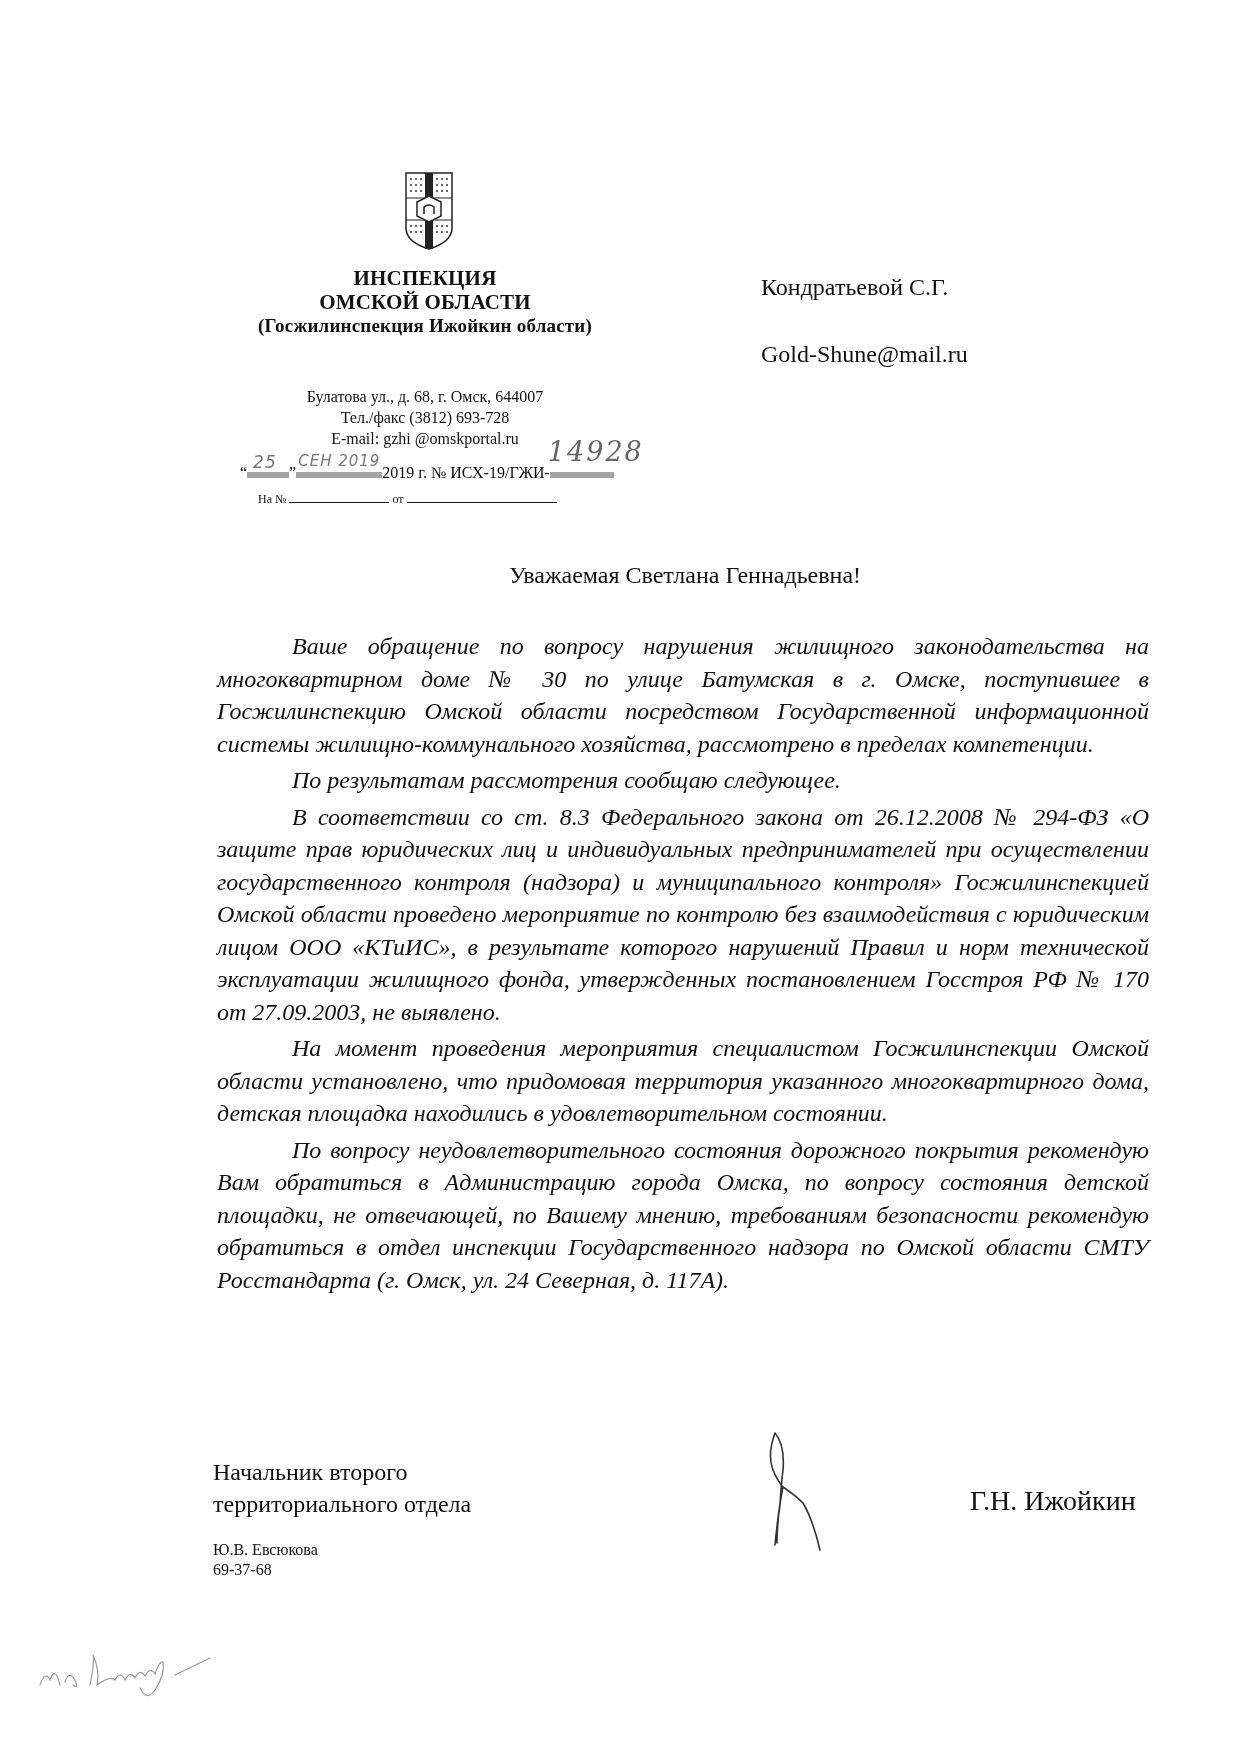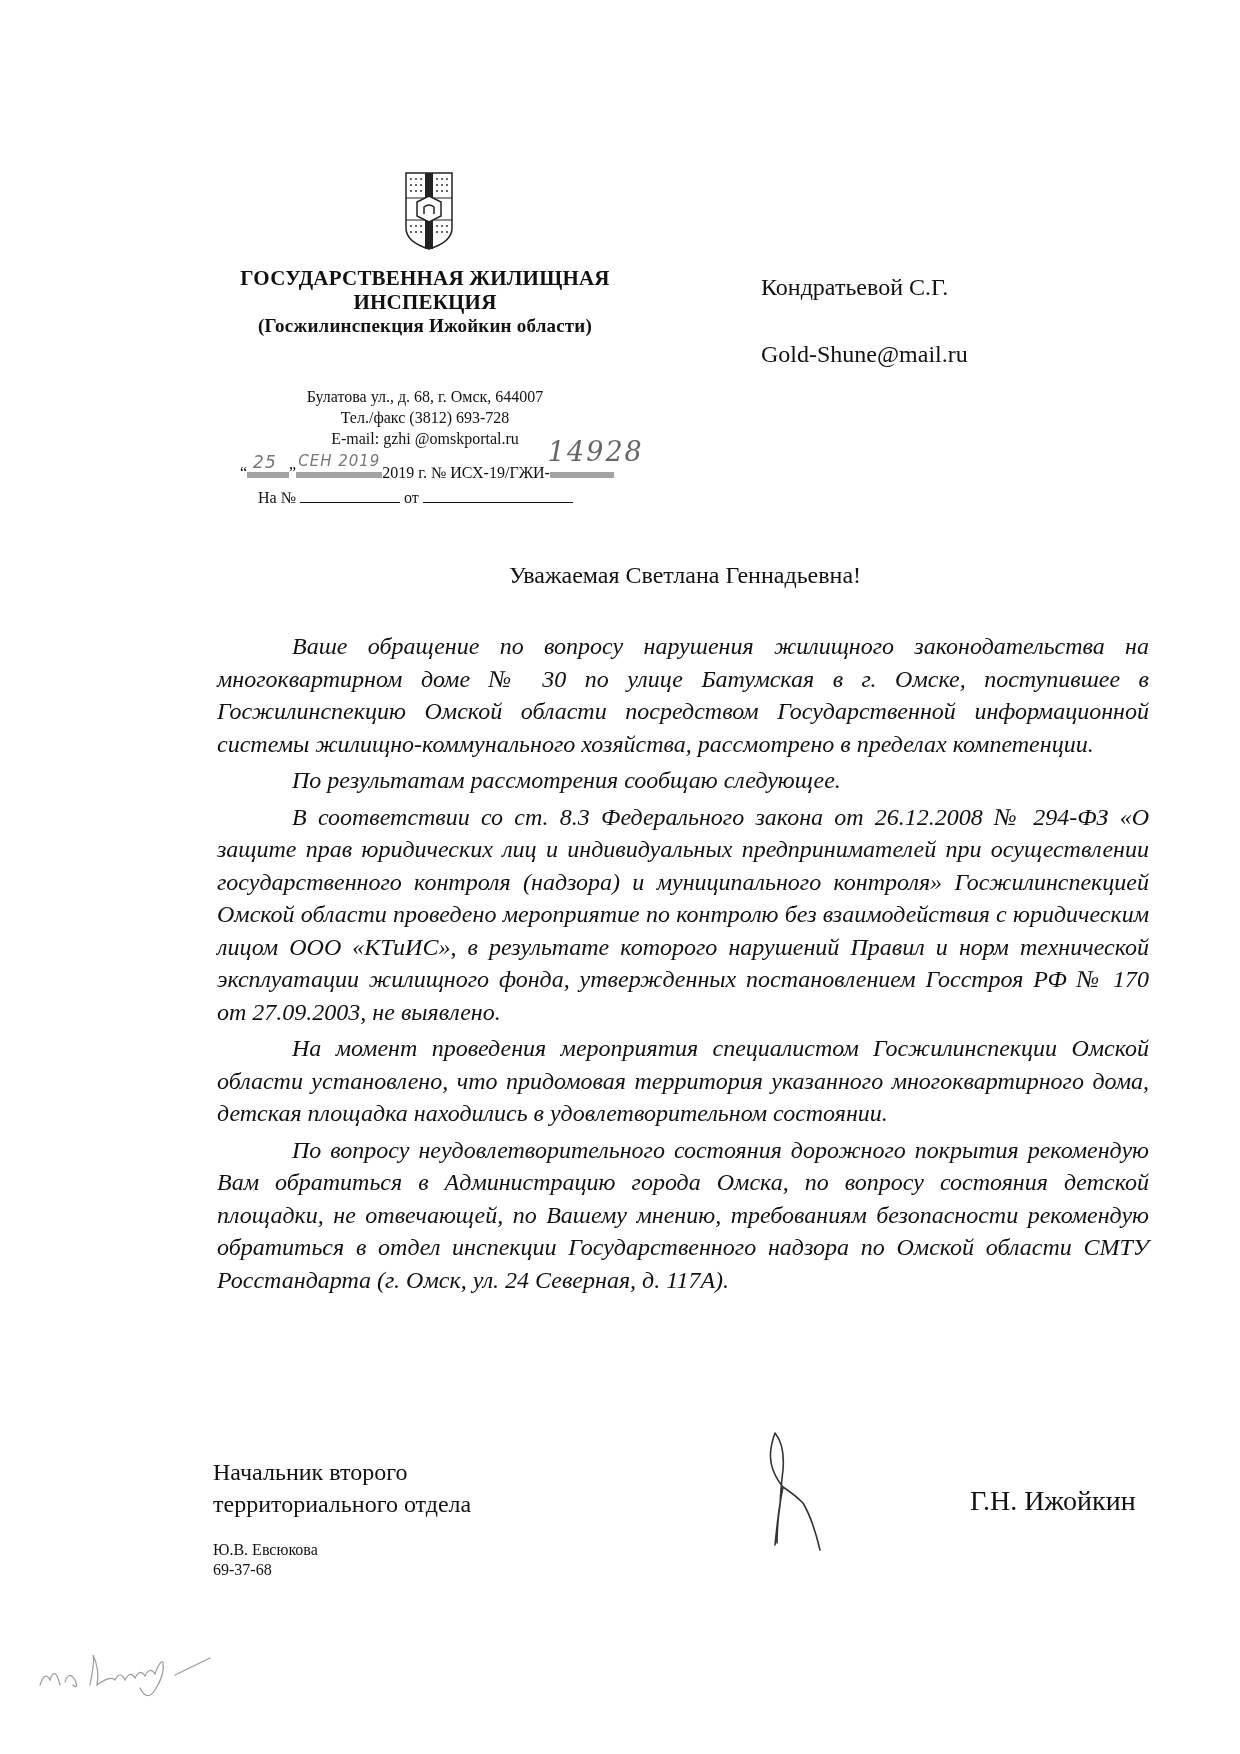--- a/index.html
+++ b/index.html
@@ -10,21 +10,21 @@
     #crest { left: 403px; top: 170px; width: 52px; height: 82px; }
     .org-block { left: 205px; top: 266px; width: 440px; text-align: center;
                  font-weight: bold; font-size: 21px; line-height: 24px; letter-spacing: 0.2px; }
     .org-block .sub { font-size: 19px; line-height: 24px; }
     .contact-block { left: 250px; top: 386px; width: 350px; text-align: center;
                      font-size: 16px; line-height: 21px; }
     .reg-line { left: 240px; top: 458px; width: 440px; font-size: 16px; white-space: nowrap; }
     .reg-line .blank { display: inline-block; border-bottom: 6px solid #a3a3a3; vertical-align: baseline; height: 14px; position: relative; }
     .hand { font-family: "DejaVu Sans", sans-serif; font-style: italic; color: #777; font-size: 15px; position: absolute; letter-spacing: 1px; }
     .hand-num { font-family: "DejaVu Serif", serif; font-style: italic; color: #666; font-size: 27px; position: absolute; letter-spacing: 2px; }
-    .ref-line { left: 258px; top: 488px; font-size: 16px; white-space: nowrap; }
+    .ref-line { left: 258px; top: 488px; font-size: 12px; white-space: nowrap; }
     .ref-line .blank { display: inline-block; border-bottom: 1px solid #111; height: 14px; vertical-align: baseline; }
     
     .recipient { left: 761px; top: 272px; font-size: 24px; line-height: 30px; }
     .recipient-email { left: 761px; top: 339px; font-size: 24px; line-height: 30px; }
     
     .salutation { left: 0; width: 1240px; top: 562px; text-align: center; font-size: 24px; padding-left: 130px; box-sizing: border-box; }
     
     .body-text { left: 213px; top: 626px; width: 940px; font-size: 24px; line-height: 32.5px; text-align: justify; }
     .body-text p { margin: 4px; text-indent: 75px; font-style: italic; }
     
@@ -72,22 +72,22 @@
     <circle cx="34" cy="56" r="1"></circle>
       <circle cx="39" cy="56" r="1"></circle>
       <circle cx="44" cy="56" r="1"></circle>
     <circle cx="34" cy="62" r="1"></circle>
       <circle cx="39" cy="62" r="1"></circle>
       <circle cx="44" cy="62" r="1"></circle>
   </g>
 </svg>
 
 <div class="abs org-block">
-  <div>ГОСУДАРСТВЕННАЯ ЖИЛИЩНАЯ</div>
   <div>ИНСПЕКЦИЯ</div>
+  <div>ОМСКОЙ ОБЛАСТИ</div>
   <div class="sub">(Госжилинспекция Ижойкин области)</div>
 </div>
 
 <div class="abs contact-block">
   <div>Булатова  ул., д. 68, г. Омск, 644007</div>
   <div>Тел./факс (3812) 693-728</div>
   <div>E-mail: gzhi @omskportal.ru</div>
 </div>
 
 <div class="abs reg-line">

